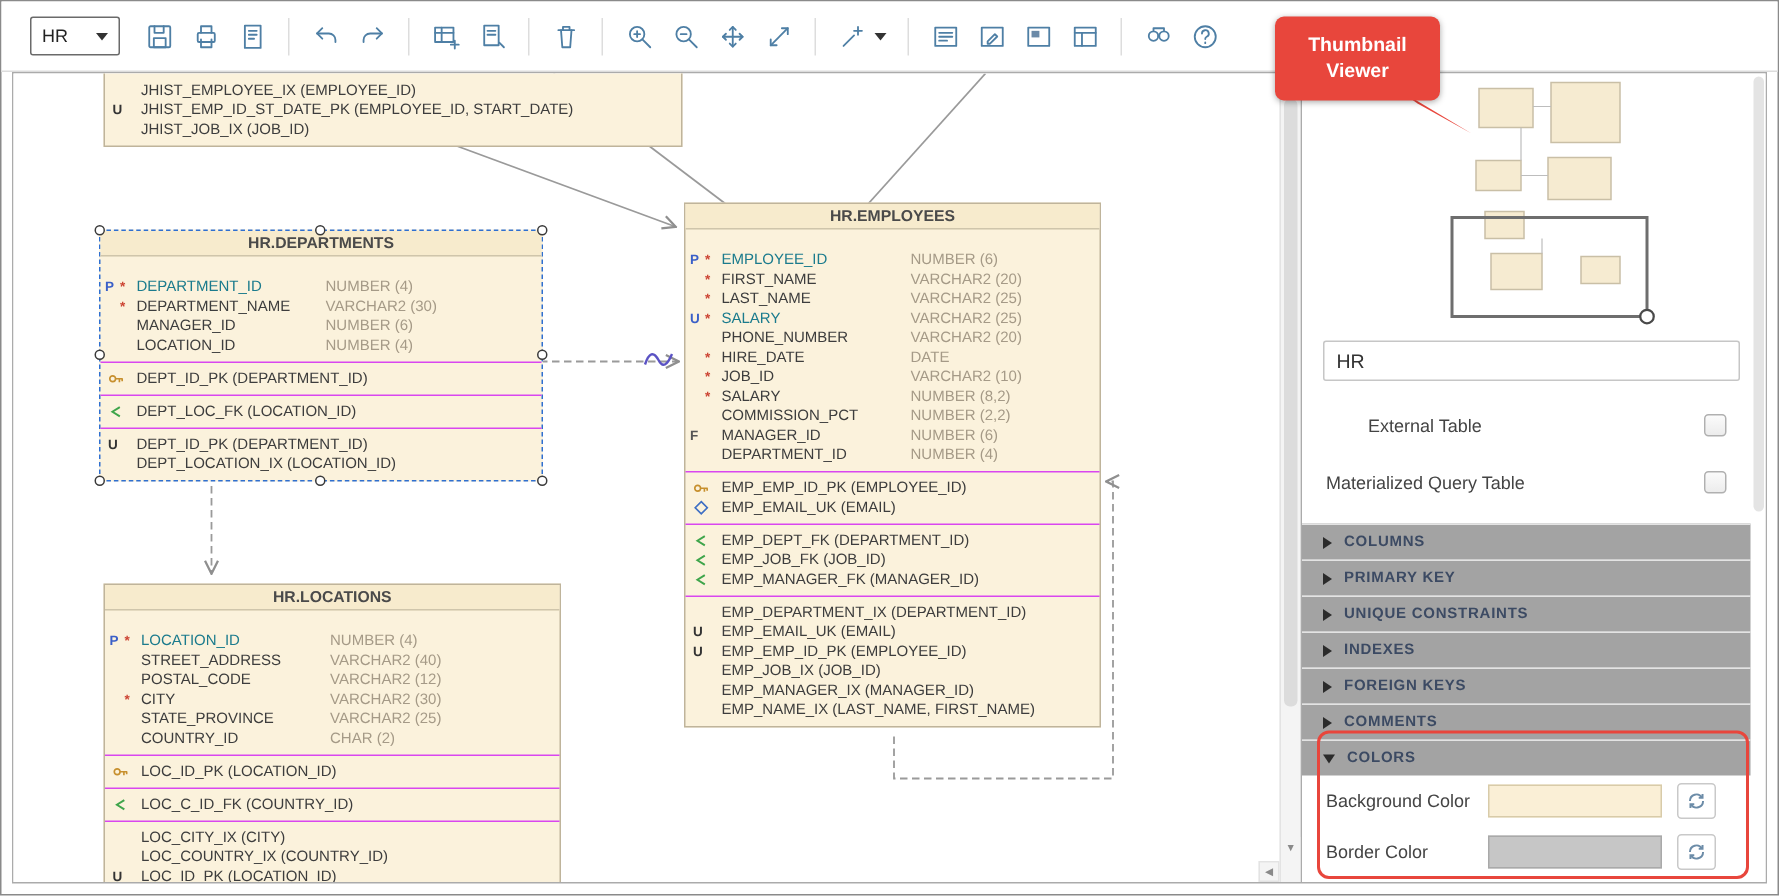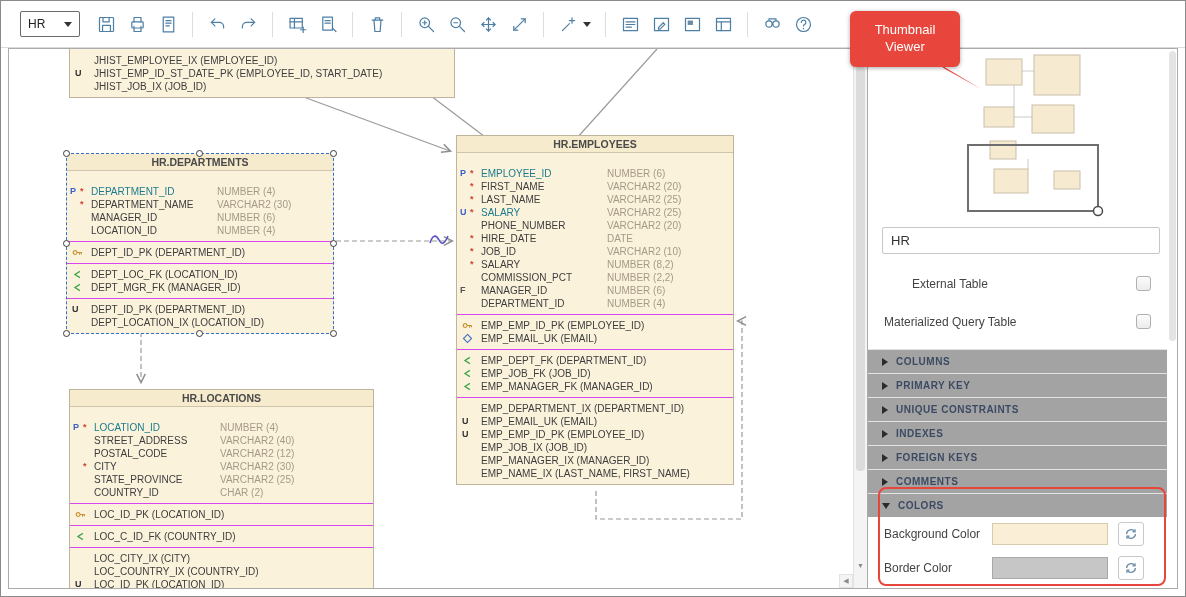--- a/index.html
+++ b/index.html
@@ -89,21 +89,21 @@
   .swatch { width:116px; height:22px; border:1px solid #D8CBA9; margin-right:10px; flex:none; cursor:pointer; }
   .swatch.sw-border { border:1px solid #A9A9A9; }
   .refresh { width:26px; height:24px; border:1px solid #C9C9C9; border-radius:3px; background:#fff;
              display:flex; align-items:center; justify-content:center; padding:0; cursor:pointer; flex:none; }
   .red-box { position:absolute; left:10px; top:438px; width:288px; height:99px; border:2px solid #E8463C;
              border-radius:8px; z-index:5; pointer-events:none; }
   .panel-scroll { position:absolute; right:1px; top:2px; width:7px; height:290px; background:#E4E4E4; border-radius:4px; }
 
   
   .callout { position:absolute; left:849px; top:10px; width:110px; min-height:56px; background:#E8463C;
-             border-radius:6px; color:#fff; font-weight:normal; font-size:13px; line-height:1.3;
+             border-radius:6px; color:#fff; font-weight:bold; font-size:13px; line-height:1.3;
              display:flex; align-items:center; justify-content:center; text-align:center; padding:6px;
              z-index:50; box-shadow:0 1px 4px rgba(0,0,0,.35); }
   .callout-arrow { position:absolute; left:928px; top:58px; z-index:49; }
 </style>
 </head>
 <body>
 
 <div id="app">
 
   <div class="toolbar">
@@ -269,21 +269,21 @@
                   <i class="kflag">U</i>
                 </span>
                 <span class="ktext">JHIST_EMP_ID_ST_DATE_PK (EMPLOYEE_ID, START_DATE)</span>
               </div>
               <div class="krow">
                 <span class="kgut"></span>
                 <span class="ktext">JHIST_JOB_IX (JOB_ID)</span>
               </div>
             </div>
           </div>
-          <div class="entity selected" style="left: 57px; top: 104px; width: 268px;">
+          <div class="entity selected" style="left: 57px; top: 104px; width: 296px;">
             <div class="etitle">HR.DEPARTMENTS</div>
             <div class="esect first">
               <div class="crow">
                 <span class="cgut">
                   <i class="fl">P</i>
                   <i class="st">*</i>
                 </span>
                 <span class="cname hl">DEPARTMENT_ID</span>
                 <span class="ctype">NUMBER (4)</span>
               </div>
@@ -324,28 +324,20 @@
               </div>
             </div>
             <div class="esect">
               <div class="krow">
                 <span class="kgut">
                   <svg class="rowicon" viewBox="0 0 12 12">
                     <path d="M8.6 2.6L3.2 6l5.4 3.4" fill="none" stroke="#3FA54B" stroke-width="1.4"></path>
                   </svg>
                 </span>
                 <span class="ktext">DEPT_LOC_FK (LOCATION_ID)</span>
-              </div>
-              <div class="krow">
-                <span class="kgut">
-                  <svg class="rowicon" viewBox="0 0 12 12">
-                    <path d="M8.6 2.6L3.2 6l5.4 3.4" fill="none" stroke="#3FA54B" stroke-width="1.4"></path>
-                  </svg>
-                </span>
-                <span class="ktext">DEPT_MGR_FK (MANAGER_ID)</span>
               </div>
             </div>
             <div class="esect">
               <div class="krow">
                 <span class="kgut">
                   <i class="kflag">U</i>
                 </span>
                 <span class="ktext">DEPT_ID_PK (DEPARTMENT_ID)</span>
               </div>
               <div class="krow">

